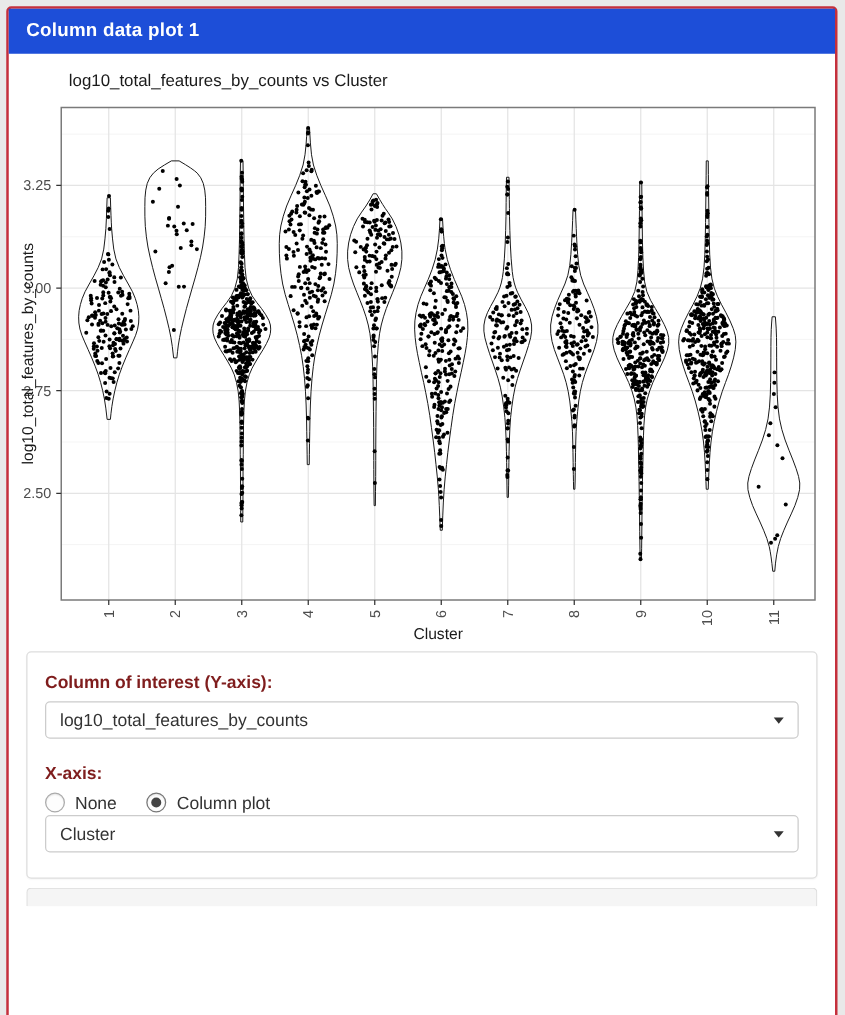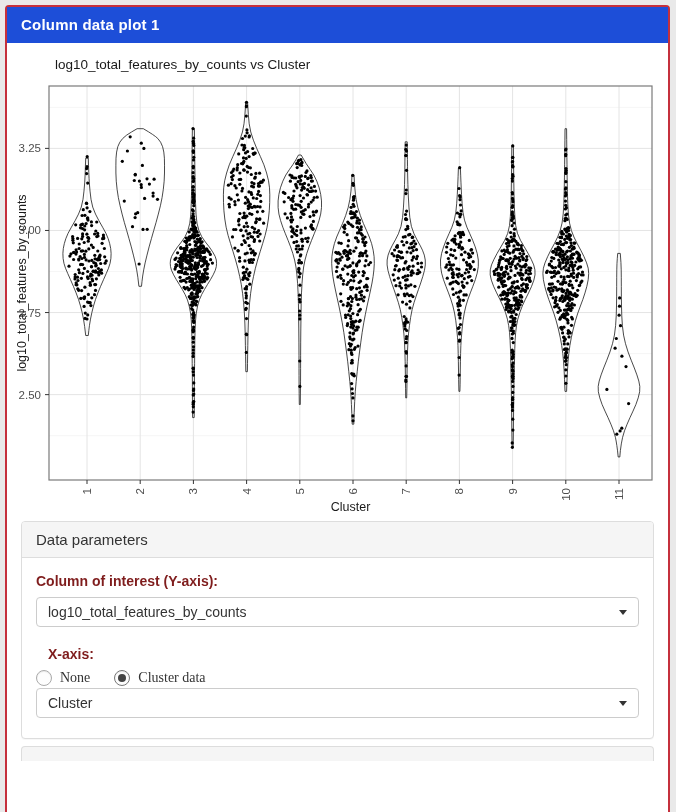--- a/index.html
+++ b/index.html
@@ -30,21 +30,21 @@
   .form-label{font-weight:bold;font-size:14px;color:#7f1d1d;margin:15px 0 8px;}
   .select-box{
     box-sizing:border-box;width:100%;height:30px;border:1px solid #ccc;border-radius:4px;
     background:#fff;display:flex;align-items:center;justify-content:space-between;
     padding:0 11px;font-size:14px;color:#333;cursor:pointer;
   }
   .caret{
     width:0;height:0;border-left:4.5px solid transparent;border-right:4.5px solid transparent;
     border-top:5px solid #333;margin-left:8px;flex:none;
   }
-  .radio-row{display:flex;gap:24px;align-items:center;margin:6px 0 2px;font-size:14px;font-family:Liberation Serif, serif;}
+  .radio-row{display:flex;gap:24px;align-items:center;margin:6px 0 2px;font-size:14px;}
   .radio{display:flex;align-items:center;gap:8px;cursor:pointer;}
   .radio-circle{
     width:14px;height:14px;border-radius:50%;border:1px solid #aaa;background:#fdfdfd;
     position:relative;flex:none;box-shadow:inset 0 1px 1px rgba(0,0,0,.08);
   }
   .radio-circle.selected{border-color:#777;}
   .radio-circle.selected::after{
     content:'';position:absolute;left:3px;top:3px;width:8px;height:8px;border-radius:50%;background:#444;
   }
   .next-stub{
@@ -2313,40 +2313,37 @@
             <line x1="605" x2="605" y1="431" y2="435" stroke="#333" stroke-width="1"></line>
             <text transform="translate(609,439) rotate(-90)" text-anchor="end" font-size="11.5" fill="#4d4d4d">11</text>
             <text x="41" y="20" font-size="13.5" fill="#1a1a1a">log10_total_features_by_counts vs Cluster</text>
             <text x="336.5" y="462" text-anchor="middle" font-size="12.5" fill="#1a1a1a">Cluster</text>
             <text transform="translate(12,234) rotate(-90)" text-anchor="middle" font-size="12.5" fill="#1a1a1a">log10_total_features_by_counts</text>
           </g>
         </svg>
     </div>
 
     <div class="param-box">
-      <div class="param-header">
-        <span>Data parameters</span>
-      </div>
       <div class="param-body">
 
         <div class="form-label" style="margin-top:9px;">Column of interest (Y-axis):</div>
         <div class="select-box">
           <span>log10_total_features_by_counts</span>
           <span class="caret"></span>
         </div>
 
-        <div class="form-label" style="margin-top:19px;margin-left:12px;">X-axis:</div>
+        <div class="form-label" style="margin-top:19px;">X-axis:</div>
         <div class="radio-row">
           <label class="radio">
             <span class="radio-circle"></span>
             <span>None</span>
           </label>
           <label class="radio">
             <span class="radio-circle selected"></span>
-            <span>Cluster data</span>
+            <span>Column plot</span>
           </label>
         </div>
 
         <div class="select-box">
           <span>Cluster</span>
           <span class="caret"></span>
         </div>
 
       </div>
     </div>

